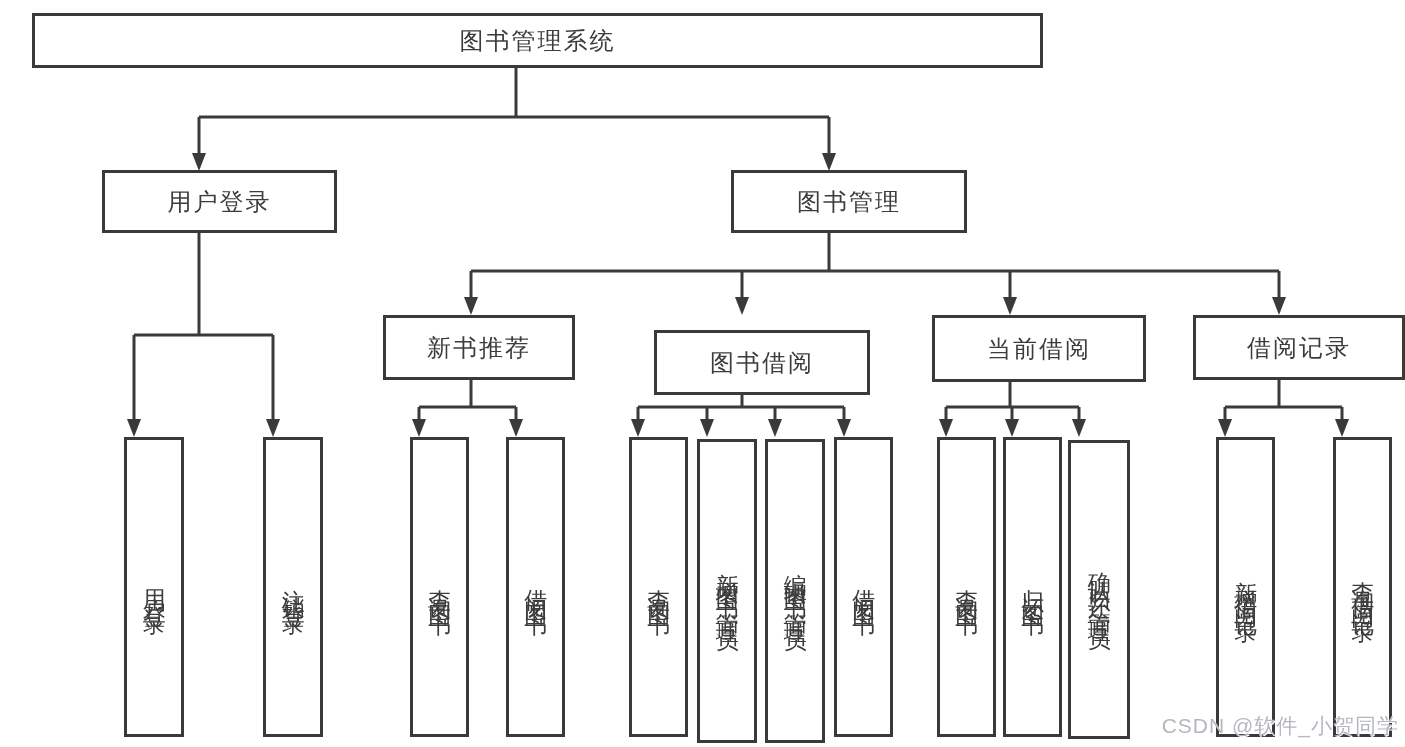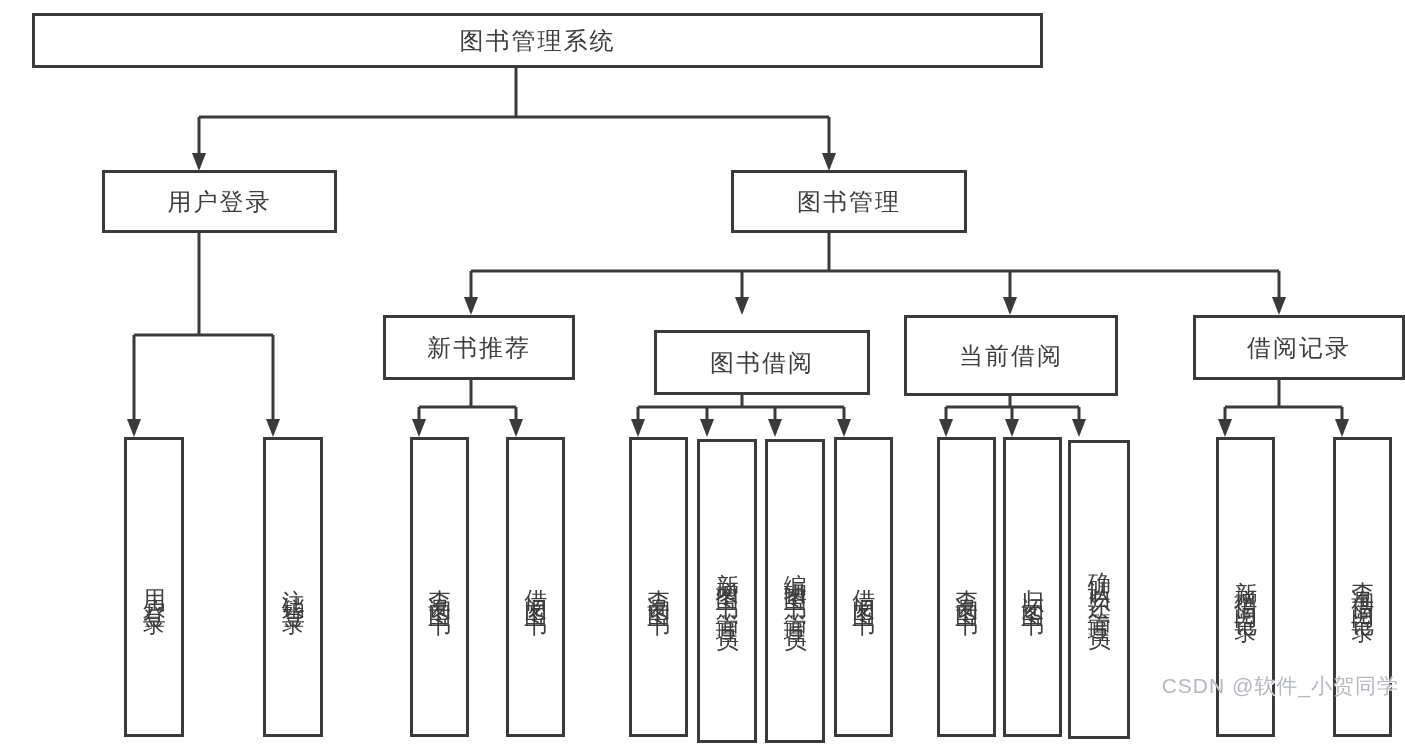--- a/index.html
+++ b/index.html
@@ -43,21 +43,21 @@
     writing-mode: vertical-rl;
     text-orientation: mixed;
     font-size: 23px;
     letter-spacing: 8px;
     line-height: 1.1;
     white-space: nowrap;
     color: var(--text);
   }
   #watermark {
     position: absolute;
-    top: 672px;
+    top: 712px;
     right: 6px;
     font-size: 21px;
     letter-spacing: 1px;
     color: var(--watermark);
     text-shadow: 1px 1px 0 #ffffff;
     white-space: nowrap;
   }
 </style>
 </head>
 <body>
@@ -109,21 +109,21 @@
   <div class="node" style="left:711px;top:170px;width:236px;height:63px">
     <span class="htext">图书管理</span>
   </div>
 
   <div class="node" style="left:363px;top:315px;width:192px;height:65px">
     <span class="htext">新书推荐</span>
   </div>
   <div class="node" style="left:634px;top:330px;width:216px;height:65px">
     <span class="htext">图书借阅</span>
   </div>
-  <div class="node" style="left:884px;top:315px;width:214px;height:81px">
+  <div class="node" style="left:912px;top:315px;width:214px;height:67px">
     <span class="htext">当前借阅</span>
   </div>
   <div class="node" style="left:1173px;top:315px;width:212px;height:65px">
     <span class="htext">借阅记录</span>
   </div>
 
   <div class="node" style="left:104px;top:437px;width:60px;height:300px">
     <span class="vtext">用户登录</span>
   </div>
   <div class="node" style="left:243px;top:437px;width:60px;height:300px">

